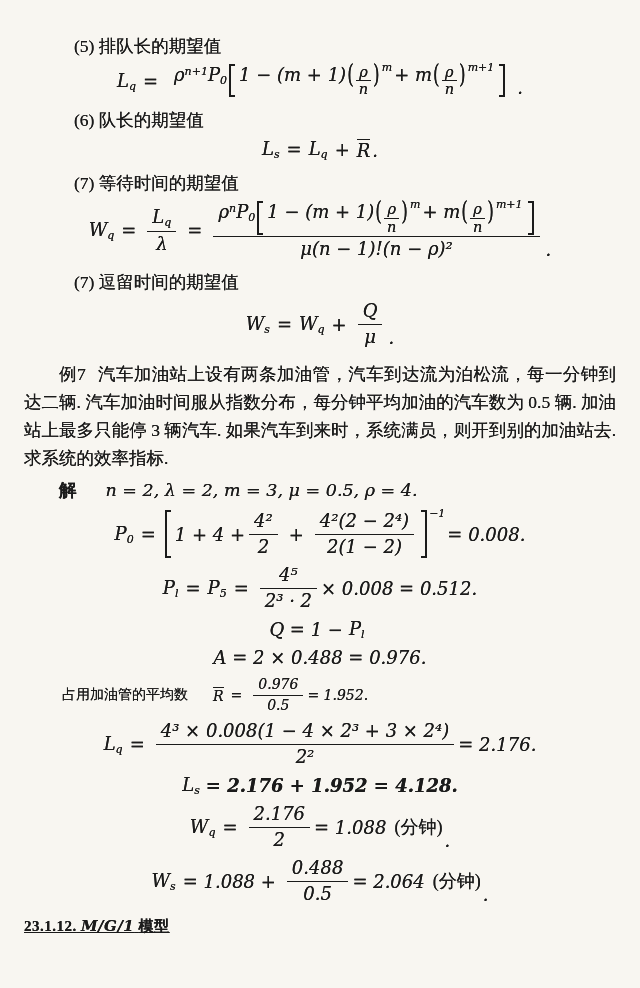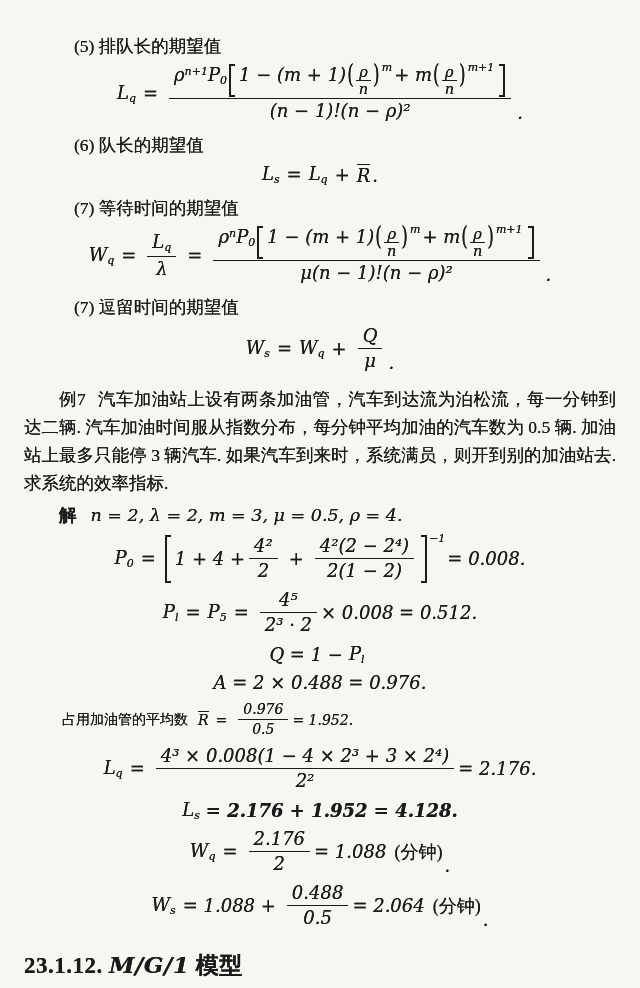--- a/index.html
+++ b/index.html
@@ -6,21 +6,21 @@
   * { margin: 0; padding: 0; box-sizing: border-box; }
   html, body { background: #e8e6e0; }
   .page {
     width: 640px; height: 988px; margin: 0 auto;
     background: var(--paper); color: var(--ink);
     font-family: "Liberation Serif", "DejaVu Serif", serif;
     padding: 24px 24px 0 24px; overflow: hidden;
     text-shadow: 0 0 0.5px currentColor;
   }
   .subhead { font-size: 17.5px; margin: 10px 0 2px 50px; }
-  .math { font-family: "DejaVu Serif", serif; font-style: italic; }
+  .math { font-family: "DejaVu Serif", serif; font-style: italic; margin-left: 15px; }
   .cjk { font-style: normal; font-family: "Liberation Serif", serif; }
   .eqline { display: flex; justify-content: center; align-items: center; font-size: 18px; margin: 6px 0; }
   .tx { display: inline-block; white-space: pre; }
   .op { margin: 0 7px; display: inline-block; }
   sub { font-size: 11px; vertical-align: -3px; font-style: italic; }
   sup { font-size: 11px; vertical-align: 6px; font-style: italic; }
   .frac { display: inline-flex; flex-direction: column; align-items: center; margin: 0 4px; line-height: 1.25; }
   .frac > .num { display: flex; align-items: flex-start; justify-content: center; padding: 0 5px 1px; }
   .frac > .den { display: flex; align-items: center; justify-content: center; border-top: 1.8px solid var(--ink); align-self: stretch; padding: 1px 5px 0; }
   .frac.sm { font-size: 14.5px; line-height: 1.12; margin: 0 1px; }
@@ -32,21 +32,21 @@
   .sqb-l { border-left: 2px solid var(--ink); border-top: 2px solid var(--ink); border-bottom: 2px solid var(--ink); margin: 0 4px 0 2px; }
   .sqb-r { border-right: 2px solid var(--ink); border-top: 2px solid var(--ink); border-bottom: 2px solid var(--ink); margin: 0 1px 0 3px; }
   .paren { display: inline-block; transform: scaleY(1.55); font-size: 17px; font-style: normal; margin: 0 1px; }
   .ovl { display: inline-block; border-top: 1.7px solid var(--ink); line-height: 1.08; padding-top: 1px; font-style: italic; }
   .para { font-size: 17.5px; line-height: 1.6; text-align: justify; text-indent: 2em; margin-top: 12px; }
   .para .tag { font-weight: normal; margin-right: 12px; }
   .sol { text-align: left; margin-top: 4px; }
   .sol .tag { font-weight: bold; margin-right: 14px; }
   .labelline { display: flex; align-items: center; justify-content: flex-start; margin: 8px 0 6px 38px; font-size: 14px; }
   .labelline .lbl { margin-right: 10px; }
-  .sechead { font-size: 23px; font-weight: bold; margin-top: 20px; letter-spacing: 0.5px; }
+  .sechead { font-size: 15px; font-weight: bold; margin-top: 12px; letter-spacing: 0.5px; text-decoration: underline; }
   .sechead .it { font-style: italic; font-family: "DejaVu Serif", serif; }
   .unit { margin-left: 8px; font-style: normal; }
   .endp { margin-left: 2px; align-self: flex-end; }
 </style>
 </head>
 <body>
 
 <div class="page">
 
   <div class="subhead">(5) 排队长的期望值</div>
@@ -69,23 +69,20 @@
         <span class="tx">+ m</span>
         <span class="paren">(</span>
         <span class="frac sm">
             <span class="num">ρ</span>
             <span class="den">n</span>
           </span>
         <span class="paren">)</span>
         <span class="expo">m+1</span>
         <span class="sqb-r"></span>
       </span>
-      <span class="den">
-          <span class="tx">(n − 1)!(n − ρ)²</span>
-        </span>
     </span>
     <span class="tx endp">.</span>
   </div>
 
   <div class="subhead">(6) 队长的期望值</div>
 
   <div class="eqline math">
     <span class="tx"><span>L</span><sub>s</sub></span>
     <span class="op tx">=</span>
     <span class="tx"><span>L</span><sub>q</sub></span>

